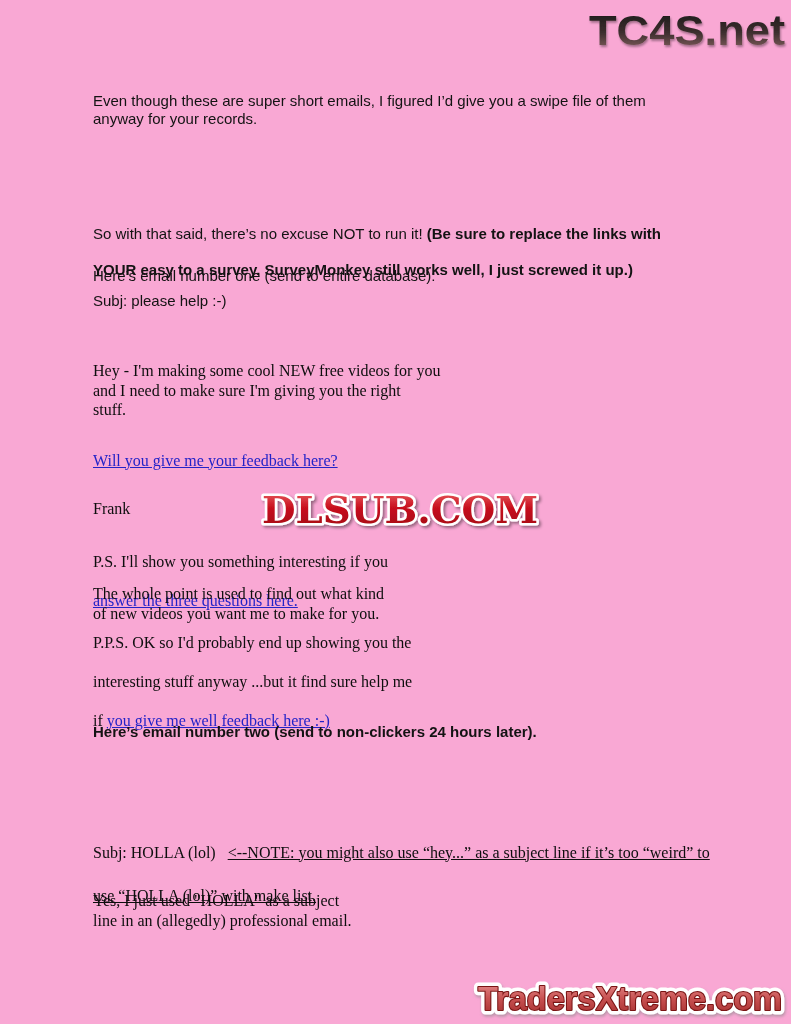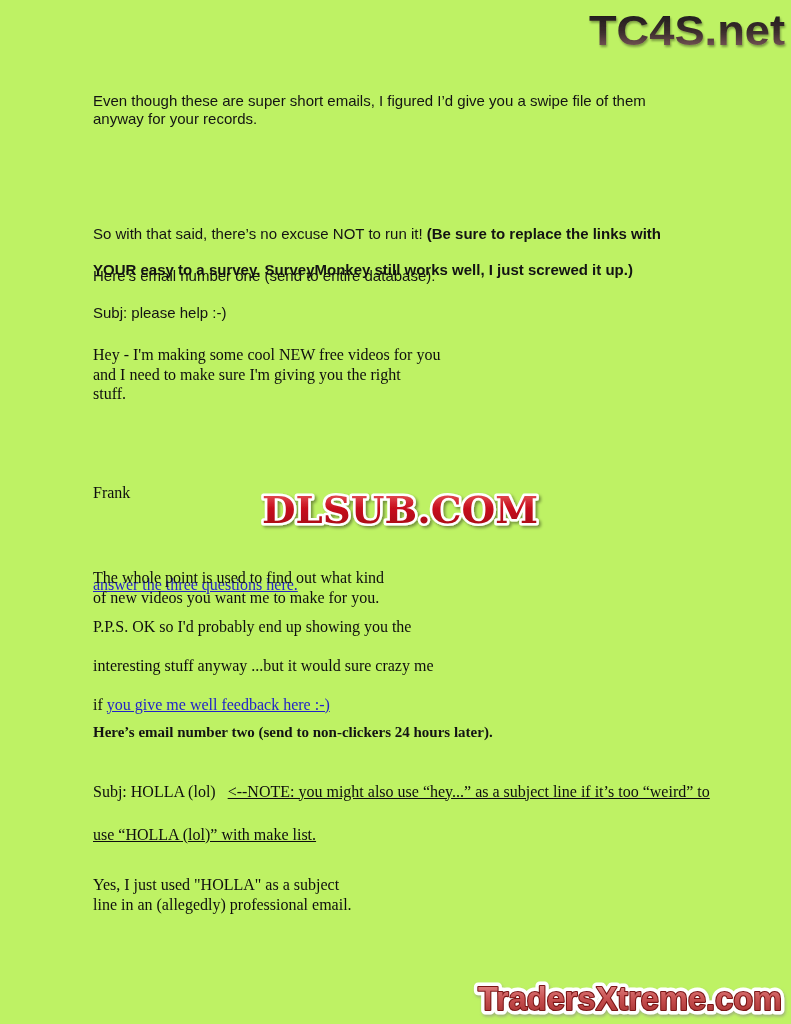--- a/index.html
+++ b/index.html
@@ -4,42 +4,43 @@
 <style>
   html, body {
     margin: 0;
     padding: 0;
     background: #ffffff;
   }
   .page {
     position: relative;
     width: 791px;
     height: 1024px;
-    background: #bef264;
+    background: #f9a8d4;
     overflow: hidden;
     font-family: "Liberation Sans", sans-serif;
   }
   .para {
     position: absolute;
     left: 93px;
     width: 650px;
     white-space: pre-line;
     color: #131313;
   }
   .sans {
     font-family: "Liberation Sans", sans-serif;
     font-size: 15px;
     line-height: 18px;
   }
-  .sans.bold { font-weight: bold; font-family: Liberation Serif, serif; }
+  .sans.bold { font-weight: bold; }
   .serif {
     font-family: "Liberation Serif", "DejaVu Serif", serif;
     font-size: 16px;
     line-height: 19.5px;
     color: #0e0e0e;
+    margin-top: 16px;
   }
   .link {
     color: #2323c8;
     text-decoration: underline;
     cursor: pointer;
   }
   .u { text-decoration: underline; }
   .note-gap { margin-left: 8px; }
   .logo {
     position: absolute;
@@ -80,47 +81,50 @@
 anyway for your records.</div>
 
 
   <div class="para sans" style="top:207px">
     <span>So with that said, there’s no excuse NOT to run it! </span><b>(Be sure to replace the links with</b><br>
     <b>YOUR easy to a survey. SurveyMonkey still works well, I just screwed it up.)</b>
   </div>
 
   <div class="para sans" style="top:267px">Here’s email number one (send to entire database):</div>
 
-  <div class="para sans" style="top:304px">Subj: please help :-)</div>
+  <div class="para sans" style="top:292px">Subj: please help :-)</div>
 
   <div class="para serif" style="top:345px">Hey - I'm making some cool NEW free videos for you
 and I need to make sure I'm giving you the right
 stuff.</div>
 
+  <div class="para serif" style="top:415px">
+    <a class="link">Will you give me your feedback here?</a>
+  </div>
 
 
   <div class="para serif" style="top:483px">Frank</div>
 
   <div class="para serif" style="top:516px">
-    <br>
+    <span>P.S. I'll show you something interesting if you</span><br>
     <a class="link">answer the three questions here.</a>
   </div>
 
   <div class="para serif" style="top:568px">The whole point is used to find out what kind
 of new videos you want me to make for you.</div>
 
   <div class="para serif" style="top:597px">
     <span>P.P.S. OK so I'd probably end up showing you the</span><br>
-    <span>interesting stuff anyway ...but it would sure crazy me</span><br>
+    <span>interesting stuff anyway ...but it find sure help me</span><br>
     <span>if </span><a class="link">you give me well feedback here :-)</a>
   </div>
 
   <div class="para sans bold" style="top:723px">Here’s email number two (send to non-clickers 24 hours later).</div>
 
-  <div class="para serif" style="top:759px; line-height:21.5px">
+  <div class="para serif" style="top:804px; line-height:21.5px">
     <span>Subj: HOLLA (lol) </span><span class="u note-gap">&lt;--NOTE: you might also use “hey...” as a subject line if it’s too “weird” to</span><br>
     <span class="u">use “HOLLA (lol)” with make list.</span>
   </div>
 
   <div class="para serif" style="top:875px">Yes, I just used "HOLLA" as a subject
 line in an (allegedly) professional email.</div>
 
   <svg class="wm-dlsub" width="296" height="50" viewBox="0 0 296 50">
     <defs>
       <linearGradient id="dlsubGrad" x1="0" y1="0" x2="0" y2="1">

